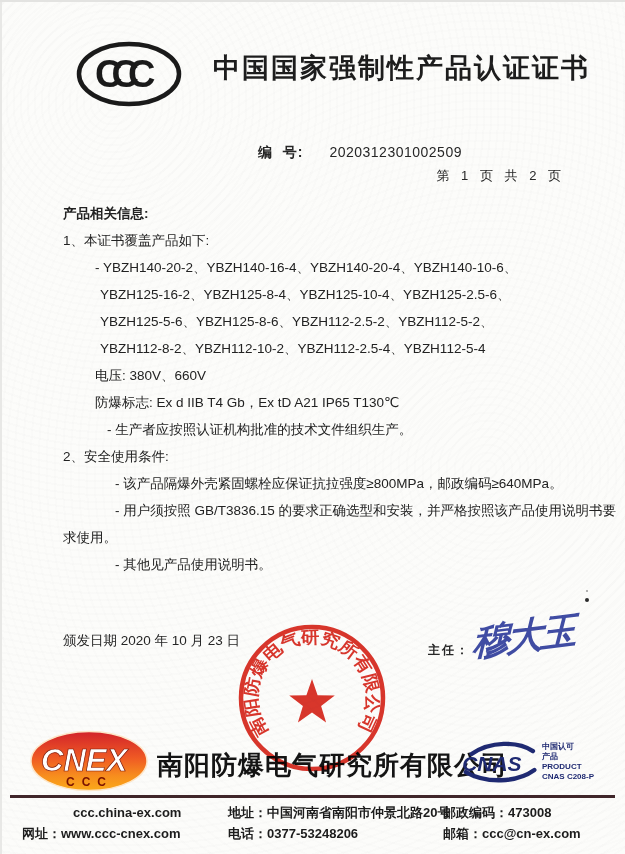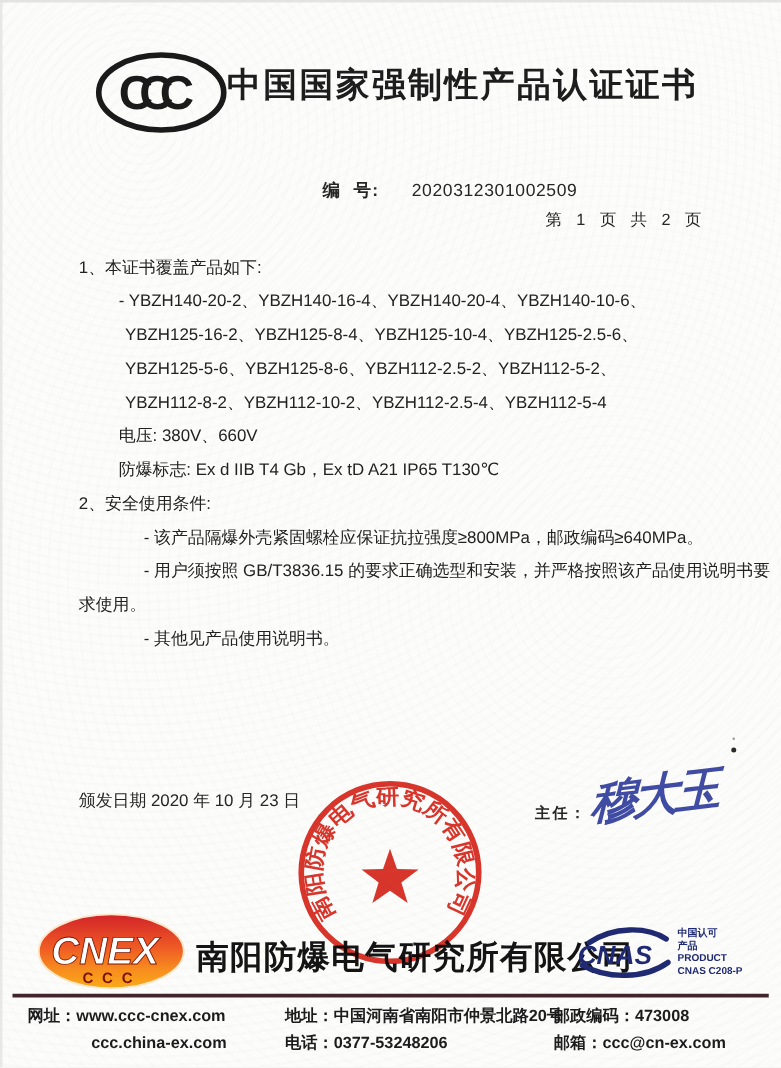--- a/index.html
+++ b/index.html
@@ -9,21 +9,21 @@
     position:relative; width:625px; height:854px; overflow:hidden;
     background:#fcfcfa;
     background-image:
       repeating-radial-gradient(circle at 18% 12%, rgba(120,120,125,0.018) 0 2px, transparent 2px 7px),
       repeating-radial-gradient(circle at 78% 55%, rgba(120,120,125,0.015) 0 2px, transparent 2px 8px);
     box-shadow: inset 0 2px 0 #e3e3e1, inset 2px 0 0 #e8e8e6;
     color:#262626;
   }
   
   .ccc-logo { position:absolute; left:74px; top:40px; }
-  .title-block { position:absolute; left:150px; top:50px; width:440px; text-align:center; }
+  .title-block { position:absolute; left:150px; top:50px; width:440px; text-align:right; }
   .doc-title { font-size:27px; font-weight:bold; letter-spacing:2px; color:#1d1d1d; }
   .doc-subtitle { margin-top:12px; font-size:22px; font-weight:bold; letter-spacing:10px; color:#1d1d1d; }
   .number-line { position:absolute; left:95px; top:144px; width:530px; text-align:center; font-size:14px; }
   .number-label { font-weight:bold; white-space:pre; letter-spacing:1px; }
   .number-value { margin-left:22px; letter-spacing:0.5px; }
   .page-indicator { position:absolute; right:60px; top:167px; font-size:13px; letter-spacing:4px; font-weight:500; }
   
   .content { position:absolute; left:63px; top:200px; right:30px; font-size:13.5px; color:#222; }
   .content-line { line-height:27px; height:27px; white-space:nowrap; }
   .b { font-weight:bold; }
@@ -73,27 +73,29 @@
   </div>
 
   <div class="number-line">
     <span class="number-label">编  号:</span>
     <span class="number-value">2020312301002509</span>
   </div>
 
   <div class="page-indicator">第 1 页 共 2 页</div>
 
   <div class="content">
+    <div class="content-line b">产品相关信息:</div>
     <div class="content-line">1、本证书覆盖产品如下:</div>
     <div class="content-line ind-1">- YBZH140-20-2、YBZH140-16-4、YBZH140-20-4、YBZH140-10-6、</div>
     <div class="content-line ind-2">YBZH125-16-2、YBZH125-8-4、YBZH125-10-4、YBZH125-2.5-6、</div>
     <div class="content-line ind-2">YBZH125-5-6、YBZH125-8-6、YBZH112-2.5-2、YBZH112-5-2、</div>
     <div class="content-line ind-2">YBZH112-8-2、YBZH112-10-2、YBZH112-2.5-4、YBZH112-5-4</div>
     <div class="content-line ind-1">电压: 380V、660V</div>
     <div class="content-line ind-1">防爆标志: Ex d IIB T4 Gb，Ex tD A21 IP65 T130℃</div>
+    <div class="content-line ind-3">- 生产者应按照认证机构批准的技术文件组织生产。</div>
     <div class="content-line">2、安全使用条件:</div>
     <div class="content-line ind-4">- 该产品隔爆外壳紧固螺栓应保证抗拉强度≥800MPa，邮政编码≥640MPa。</div>
     <div class="content-line ind-4">- 用户须按照 GB/T3836.15 的要求正确选型和安装，并严格按照该产品使用说明书要</div>
     <div class="content-line">求使用。</div>
     <div class="content-line ind-4">- 其他见产品使用说明书。</div>
   </div>
 
   <div class="issue-date">颁发日期 2020 年 10 月 23 日</div>
   <div class="director-label">主任：</div>
   <div class="signature">穆大玉</div>
@@ -138,25 +140,25 @@
       <div>产品</div>
       <div>PRODUCT</div>
       <div>CNAS C208-P</div>
     </div>
   </div>
 
   <div class="divider"></div>
 
   <div class="footer">
     <div class="fcol-web">
+      <div class="row row2">
+        <span>ccc.china-ex.com</span>
+      </div>
       <div class="row">
         <span>网址：</span><span>www.ccc-cnex.com</span>
-      </div>
-      <div class="row row2">
-        <span>ccc.china-ex.com</span>
       </div>
     </div>
     <div class="fcol-addr">
       <div class="row">
         <span>地址：</span><span>中国河南省南阳市仲景北路20号</span>
       </div>
       <div class="row">
         <span>电话：</span><span>0377-53248206</span>
       </div>
     </div>

